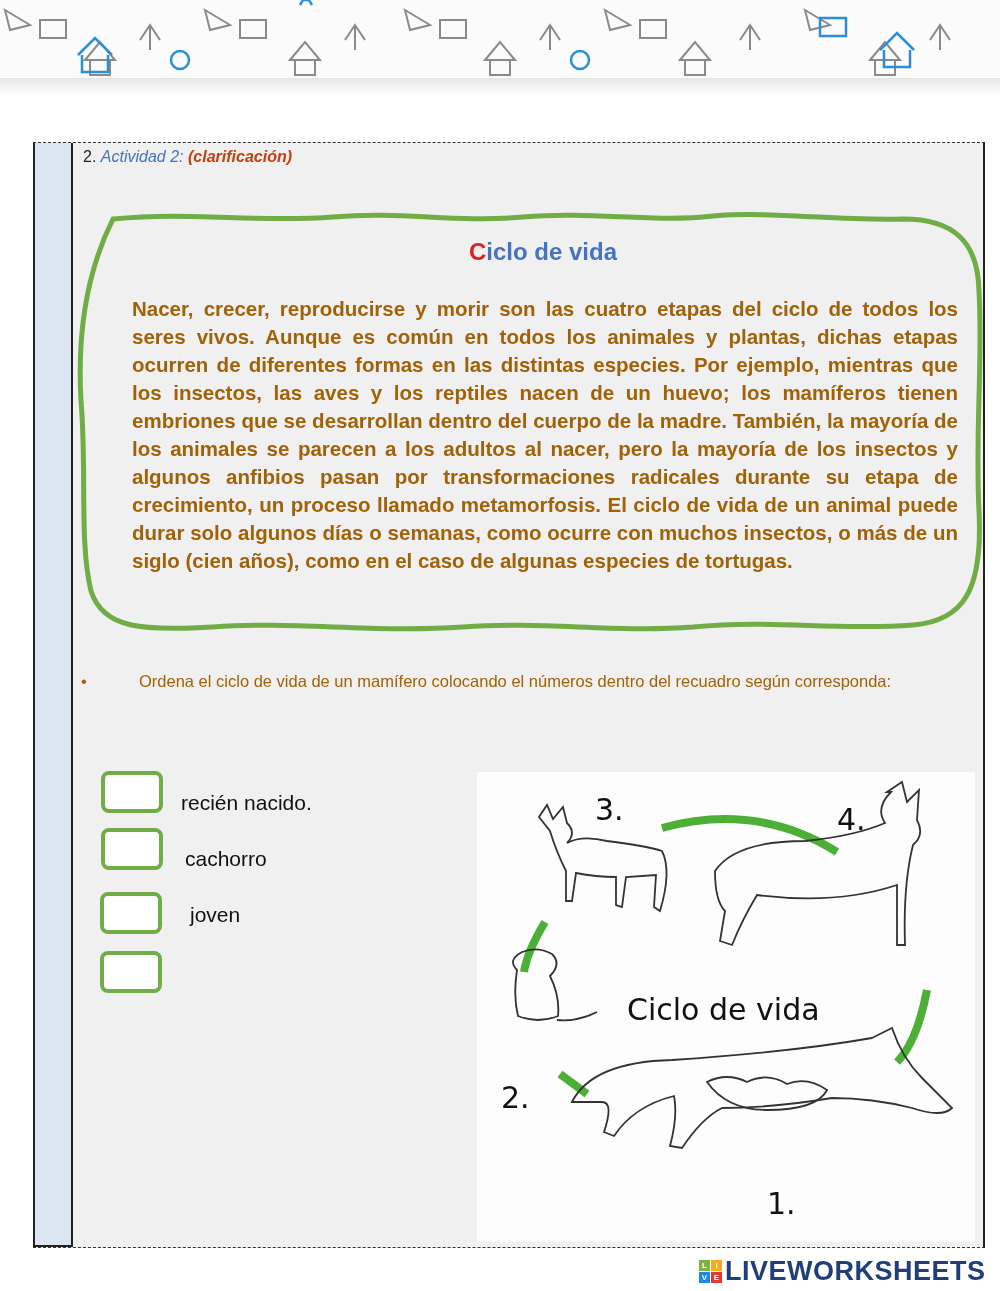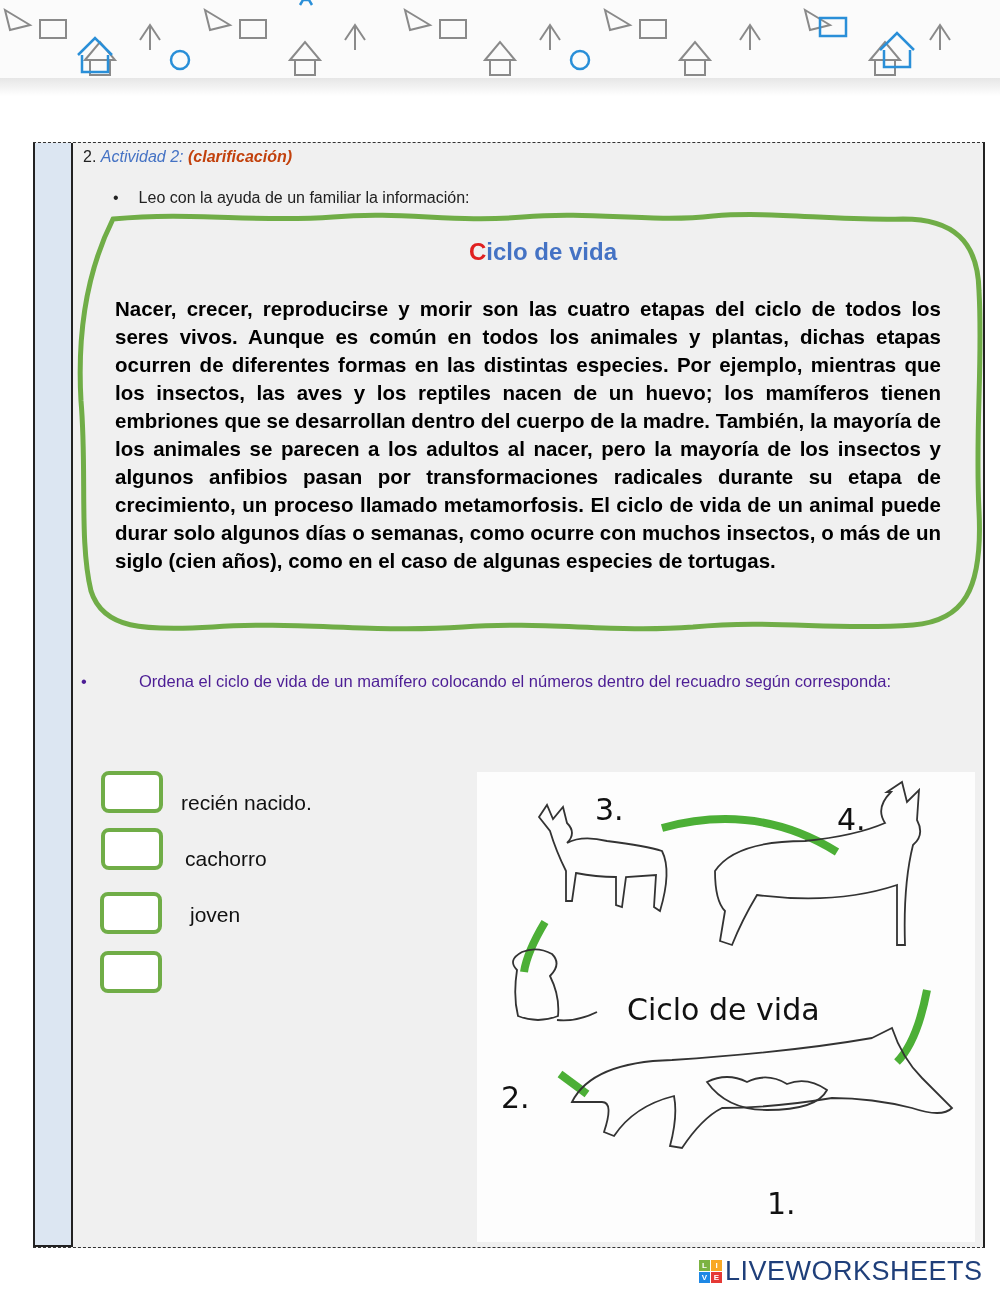--- a/index.html
+++ b/index.html
@@ -10,33 +10,33 @@
   .left-bar { position:absolute; left:0; top:0; width:40px; height:100%; background:#dce6f2; border-left:2px solid #222; border-right:2px solid #222; border-bottom:2px solid #222; box-sizing:border-box; }
   .act-title { position:absolute; left:50px; top:5px; font-size:16px; color:#222; }
   .act-title .num { color:#222; }
   .act-title .label { color:#4472c4; font-weight:normal; font-style:italic; }
   .act-title .sub { color:#c2410c; font-weight:bold; font-style:italic; font-family:Liberation Sans, sans-serif; font-size:16px; }
   .bullet-line { position:absolute; left:80px; top:46px; font-size:16px; color:#222; }
   .bullet-line .dot { display:inline-block; margin-right:20px; }
   .wavy { position:absolute; left:40px; top:68px; width:912px; height:428px; }
   .box-title { position:absolute; left:0; width:100%; top:95px; text-align:center; font-size:24px; font-weight:bold; color:#4472c4; padding-left:70px; box-sizing:border-box;}
   .box-title .first { color:#e02020; }
-  .box-text { position:absolute; left:82px; top:152px; width:826px; font-size:20.5px; font-weight:bold; line-height:28px; color:#000000; text-align:justify; }
-  .instr { position:absolute; left:48px; top:526px; width:880px; font-size:16.5px; color:#4c1d95; line-height:24px; }
+  .box-text { position:absolute; left:99px; top:152px; width:826px; font-size:20.5px; font-weight:bold; line-height:28px; color:#a16207; text-align:justify; }
+  .instr { position:absolute; left:48px; top:526px; width:880px; font-size:16.5px; color:#a16207; line-height:24px; }
   .instr .dot { display:inline-block; width:58px; }
   .option { position:absolute; left:68px; height:46px; display:flex; align-items:center; }
   .cbox { width:62px; height:42px; border:4px solid #70ad47; border-radius:8px; background:#fff; box-sizing:border-box; }
   .opt-label { position:absolute; font-size:21px; font-weight:normal; color:#111; white-space:nowrap; }
   .figure { position:absolute; left:444px; top:629px; width:498px; height:470px; background:#fdfdfd; }
   .fig-num { position:absolute; font-size:30px; color:#111; font-family:"DejaVu Sans", sans-serif; }
   .fig-title { position:absolute; left:150px; top:220px; font-size:30px; color:#111; font-family:"DejaVu Sans", sans-serif; }
   .logo { position:absolute; left:699px; top:1256px; display:flex; align-items:center; }
   .logo-icon { display:grid; grid-template-columns:11px 11px; grid-template-rows:11px 11px; gap:1px; margin-right:3px; }
   .logo-icon span { font-size:8px; color:#fff; font-weight:bold; display:flex; align-items:center; justify-content:center; }
-  .logo-text { font-size:27px; font-weight:normal; color:#1f3f7a; letter-spacing:0.5px; }
+  .logo-text { font-size:27px; font-weight:bold; color:#1f3f7a; letter-spacing:0.5px; }
 </style>
 </head>
 <body>
 
 <div class="banner">
   <svg width="1000" height="78">
     <g fill="none" stroke="#8a8a8a" stroke-width="2">
       <path d="M85 60 L100 42 L115 60 Z M90 60 V75 H110 V60"></path>
       <path d="M290 60 L305 42 L320 60 Z M295 60 V75 H315 V60"></path>
       <path d="M485 60 L500 42 L515 60 Z M490 60 V75 H510 V60"></path>
@@ -71,23 +71,20 @@
 
 <div class="sheet">
   <div class="left-bar"></div>
 
   <div class="act-title">
     <span class="num">2.</span>
     <span class="label">Actividad 2:</span>
     <span class="sub">(clarificación)</span>
   </div>
 
-  <div class="bullet-line">
-    <span class="dot">•</span><span>Leo con la ayuda de un familiar la información:</span>
-  </div>
 
   <svg class="wavy" viewBox="0 0 912 428">
     <path d="M40 8 C 120 0, 180 12, 260 6 C 330 0, 380 12, 450 6 C 520 0, 580 12, 640 5 C 700 0, 760 10, 830 8 C 880 8, 905 30, 906 80 C 910 150, 902 220, 906 300 C 910 380, 890 410, 840 414 C 760 420, 700 408, 620 416 C 540 422, 470 410, 390 416 C 300 422, 220 410, 140 416 C 70 420, 30 418, 18 380 C 6 330, 14 260, 8 190 C 4 120, 14 60, 40 8 Z" fill="none" stroke="#70ad47" stroke-width="5"></path>
   </svg>
   <div class="box-title">
     <span class="first">C</span><span>iclo de vida</span>
   </div>
   <div class="box-text">Nacer, crecer, reproducirse y morir son las cuatro etapas del ciclo de todos los seres vivos.  Aunque es común en todos los animales y plantas, dichas etapas ocurren de diferentes formas en las distintas especies.  Por ejemplo, mientras que los insectos, las aves y los reptiles nacen de un huevo; los mamíferos tienen embriones que se desarrollan dentro del cuerpo de la madre. También, la mayoría de los animales se parecen a los adultos al nacer, pero la mayoría de los insectos y algunos anfibios pasan por transformaciones radicales durante su etapa de crecimiento, un proceso llamado metamorfosis.  El ciclo de vida de un animal puede durar solo algunos días o semanas, como ocurre con muchos insectos, o más de un siglo (cien años), como en el caso de algunas especies de tortugas.</div>
 
   <div class="instr">

